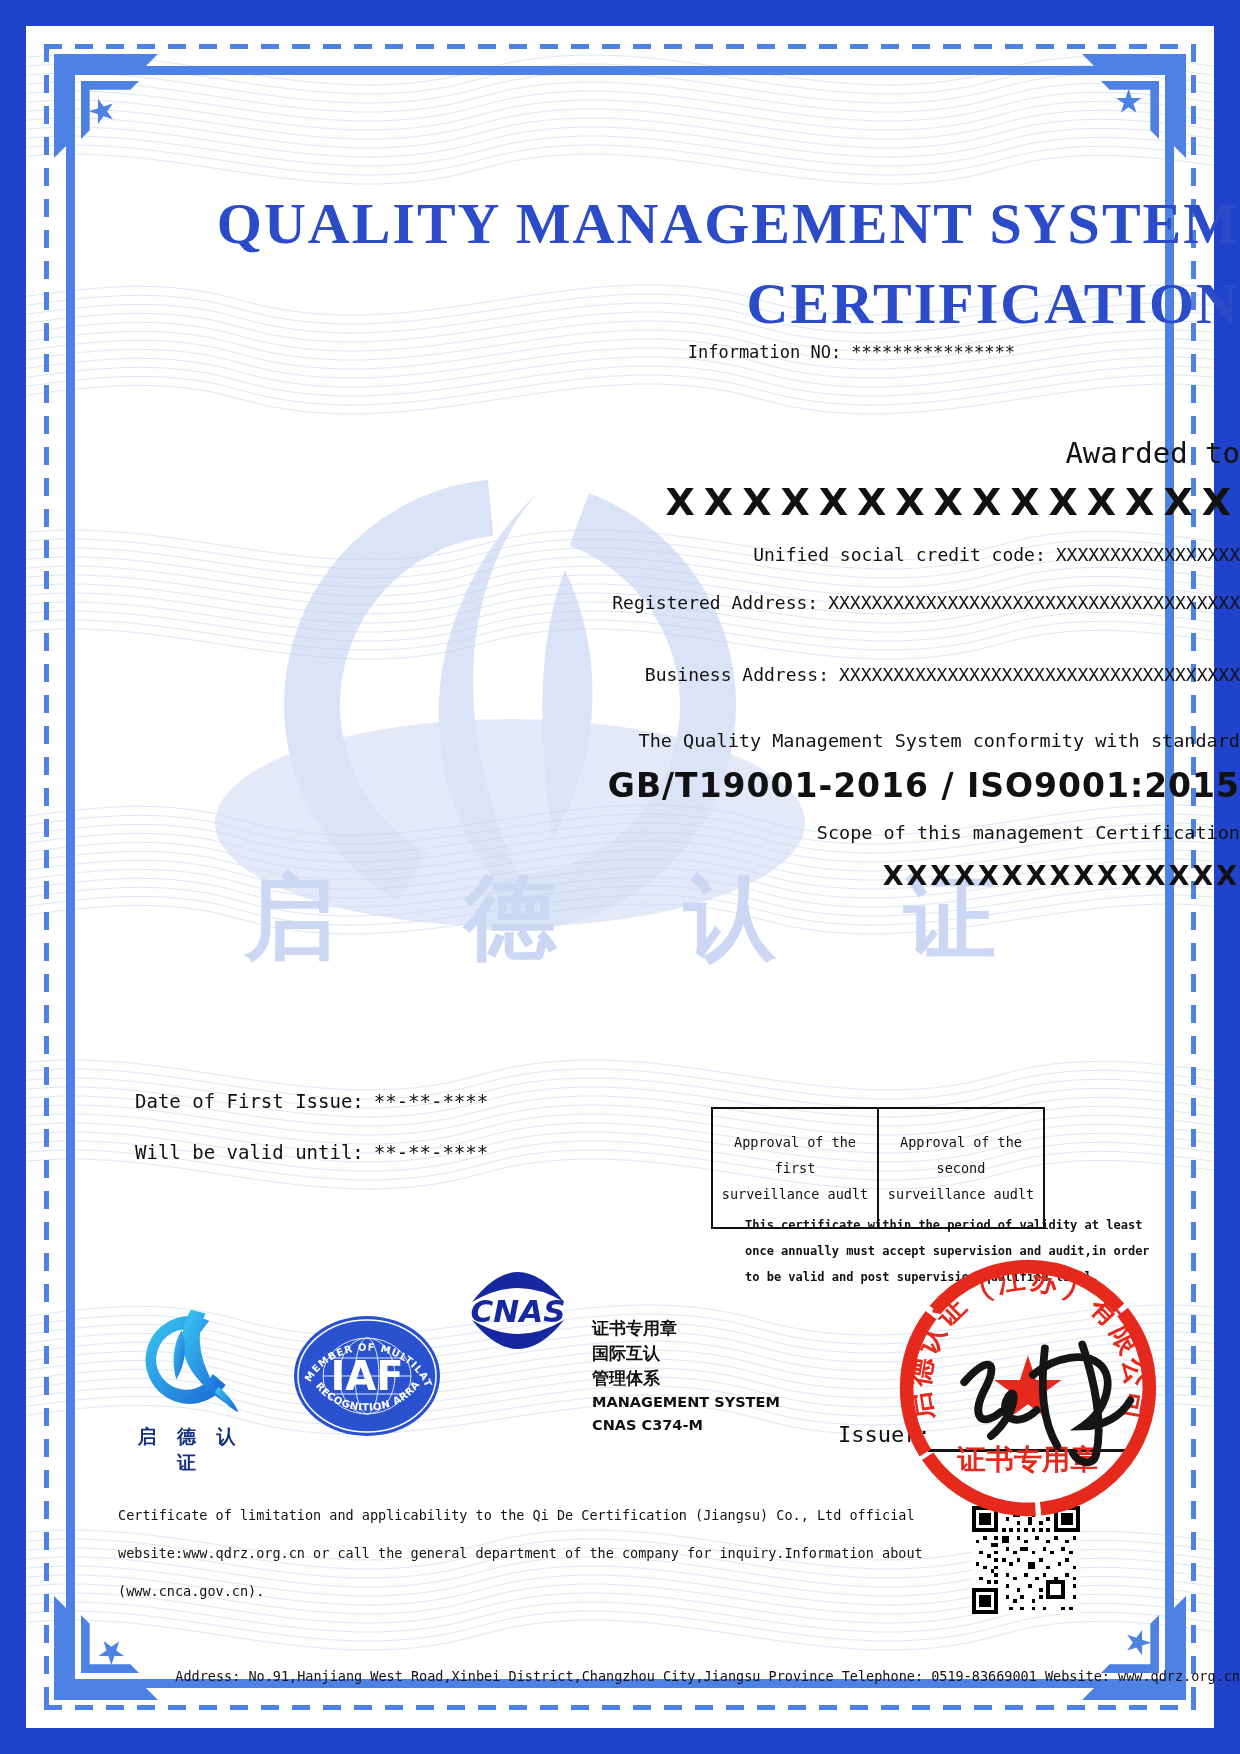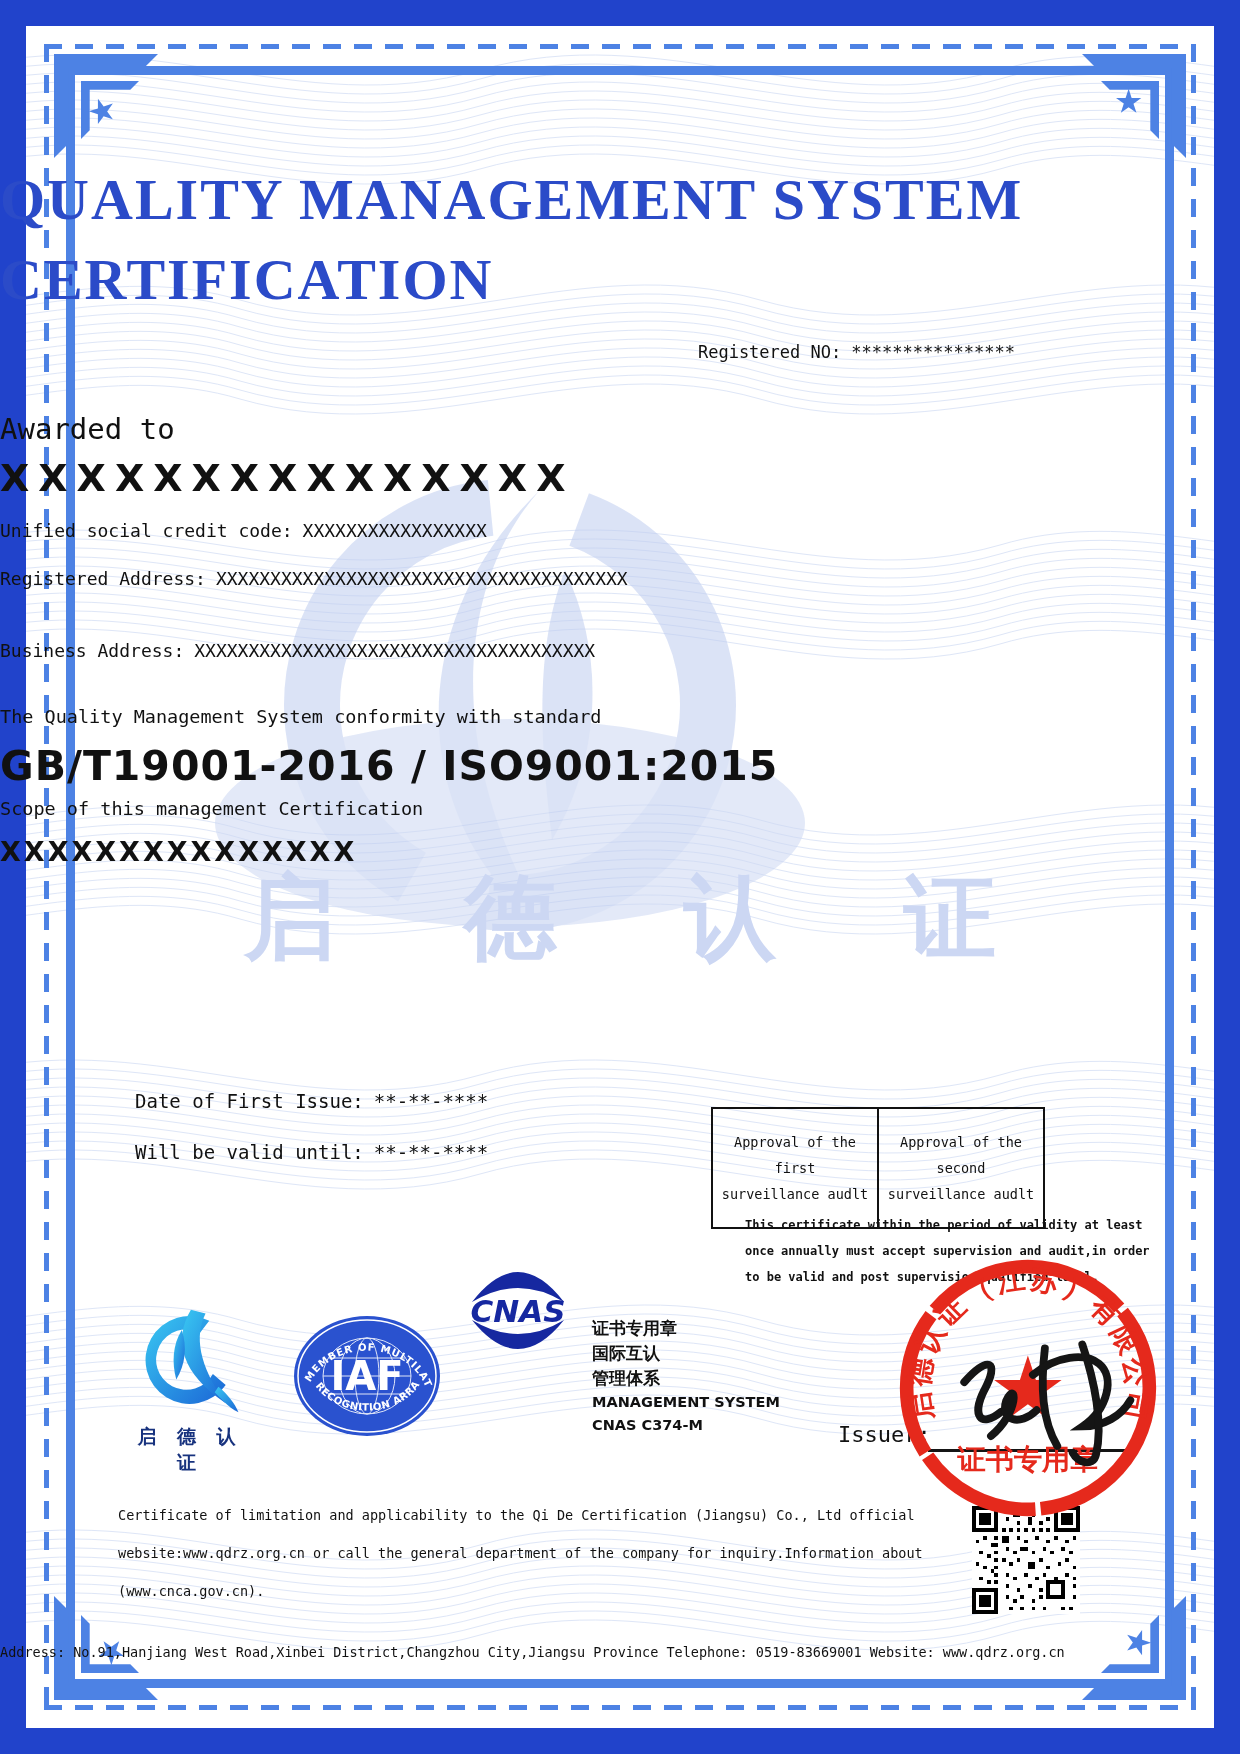--- a/index.html
+++ b/index.html
@@ -24,31 +24,31 @@
   .corner.br{right:54px;bottom:54px;transform:rotate(180deg)}
   .corner.bl{left:54px;bottom:54px;transform:rotate(270deg)}
   
   .bg{position:absolute;inset:0;z-index:0;}
   .wm{position:absolute;left:210px;top:455px;width:600px;height:560px;opacity:.55;z-index:0;}
   .wm-text{position:absolute;top:856px;width:100%;text-align:center;padding-left:48px;box-sizing:border-box;
     font-size:92px;font-weight:700;letter-spacing:48px;color:#ccd7f3;z-index:0;
     font-family:"DejaVu Sans",sans-serif;}
   
   .abs{position:absolute;z-index:4;}
-  .ctr{left:0;width:100%;text-align:left;}
+  .ctr{left:0;width:100%;text-align:right;margin-top:24px;}
   .t-line{font-family:"Liberation Serif",serif;font-weight:700;color:#2b4bc8;font-size:58px;letter-spacing:2px;}
   .t1{top:166px}.t2{top:246px}
   .cert-no{top:342px;right:225px;font-size:17px;}
   .awarded{top:412px;font-size:29px;}
   .company{top:456px;font-family:"DejaVu Sans",sans-serif;font-weight:700;font-size:38px;letter-spacing:9px;}
   .credit{top:520px;font-size:18px;}
   .addr{font-size:18px;}
   .addr1{top:568px}.addr2{top:604px}.addr3{top:640px}
   .conform{top:706px;font-size:18.5px;}
-  .standard{top:742px;font-family:"DejaVu Sans",sans-serif;font-weight:700;font-size:41px;letter-spacing:1px;}
+  .standard{top:742px;font-family:"DejaVu Sans",sans-serif;font-weight:700;font-size:33px;letter-spacing:1px;}
   .scopeh{top:798px;font-size:18.5px;}
   .scopev{top:836px;font-family:"DejaVu Sans",sans-serif;font-weight:700;font-size:27px;letter-spacing:3px;}
   .lblgap{margin-left:10px;}
   .dates{left:135px;top:1076px;font-size:19px;line-height:51px;text-align:right;}
   .sv-table{left:711px;top:1083px;width:330px;height:118px;border:2.5px solid #111;display:flex;background:transparent;margin-top:24px;}
   .sv-cell{flex:1;display:flex;flex-direction:column;justify-content:center;text-align:center;
     font-size:13.5px;line-height:26px;}
   .sv-cell.first{border-right:2.5px solid #111;}
   .sv-note{left:745px;top:1212px;font-size:12px;font-weight:700;line-height:26px;text-align:left;}
   
@@ -210,21 +210,21 @@
   <div class="corner bl">
     <div class="c1"></div>
       <div class="c2"></div>
     <div class="star">★</div>
   </div>
 
   <div class="abs ctr t-line t1">QUALITY MANAGEMENT SYSTEM</div>
   <div class="abs ctr t-line t2">CERTIFICATION</div>
 
   <div class="abs cert-no">
-    <span>Registered NO:</span><span class="lblgap">****************</span>
+    <span>Information NO:</span><span class="lblgap">****************</span>
   </div>
 
   <div class="abs ctr awarded">Awarded to</div>
   <div class="abs ctr company">XXXXXXXXXXXXXXX</div>
   <div class="abs ctr credit">
     <span>Unified social credit code:</span><span class="lblgap">XXXXXXXXXXXXXXXXX</span>
   </div>
 
   <div class="abs ctr addr addr1">
     <span>Registered Address:</span><span class="lblgap">XXXXXXXXXXXXXXXXXXXXXXXXXXXXXXXXXXXXXX</span>

